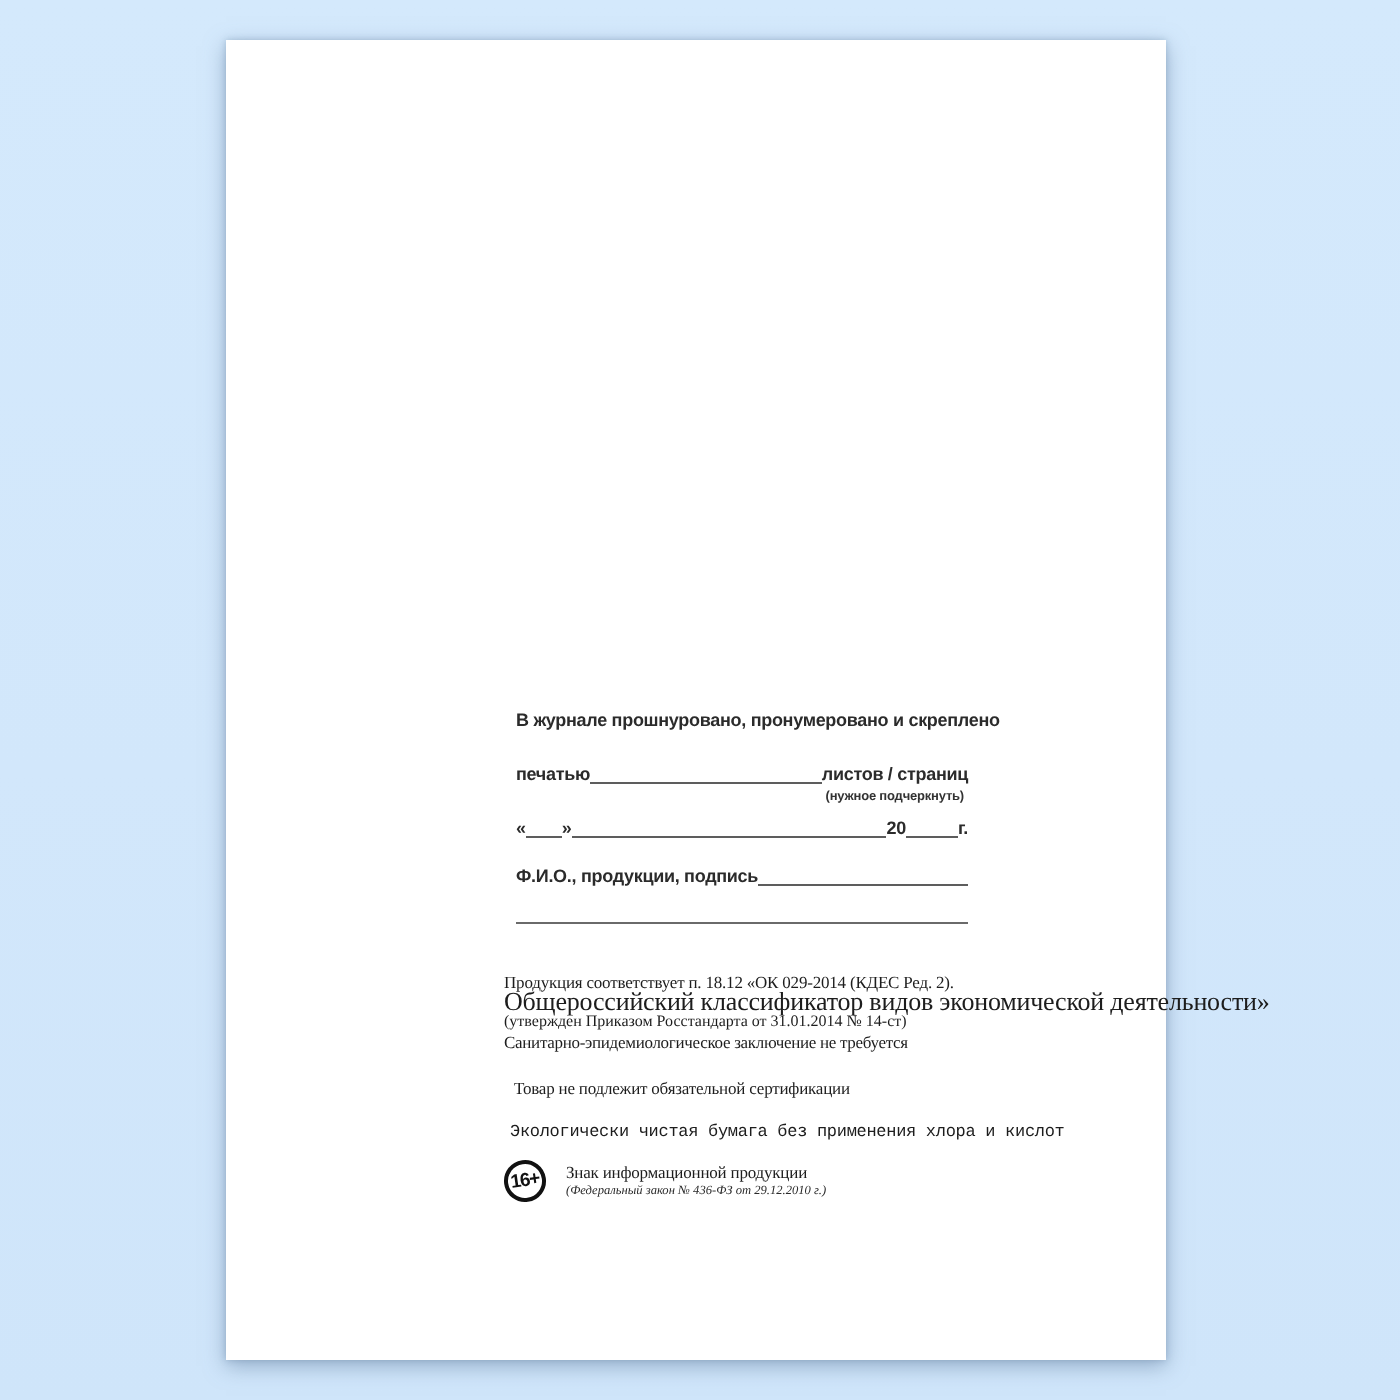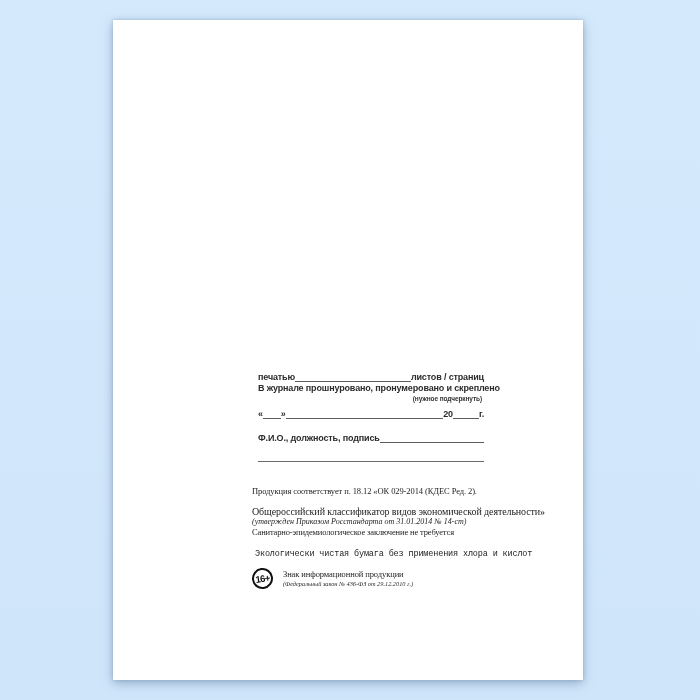--- a/index.html
+++ b/index.html
@@ -80,22 +80,22 @@
     padding-right: 1px;
   }
   .serif-block {
     margin-top: 24px;
     margin-left: -6px;
     width: 240px;
     font-family: "Liberation Serif", serif;
     color: #1d1d1d;
   }
   .c-line1 { font-size: 8.5px; line-height: 10px; letter-spacing: -0.1px; white-space: nowrap; }
-  .c-line2 { font-size: 10px; line-height: 9px;  letter-spacing: -0.1px; white-space: nowrap; margin-top: 11px; }
-  .c-line3 { font-size: 8px;   line-height: 10px; font-style: italic; white-space: nowrap; margin-top: 1px; }
+  .c-line2 { font-size: 13px; line-height: 9px;  letter-spacing: -0.1px; white-space: nowrap; margin-top: 0; }
+  .c-line3 { font-size: 8px;   line-height: 10px; white-space: nowrap; margin-top: 1px; }
   .c-sanitary { font-size: 8.5px; line-height: 10px; letter-spacing: -0.15px; white-space: nowrap; }
   .c-cert     { font-size: 8.5px; line-height: 10px; letter-spacing: -0.1px;  white-space: nowrap; margin-top: 13px; padding-left: 5px; }
   .c-eco      { font-size: 8.5px; line-height: 10px; letter-spacing: -0.15px; white-space: nowrap; margin-top: 12px; padding-left: 3px; font-family: Liberation Mono, monospace; }
   .age-row {
     display: flex;
     align-items: flex-start;
     margin-top: 9px;
   }
   .age-badge {
     flex: 0 0 auto;
@@ -118,53 +118,54 @@
   .age-title { font-size: 8.5px; line-height: 10px; letter-spacing: -0.1px; white-space: nowrap; }
   .age-law   { font-size: 6.3px; line-height: 8px; font-style: italic; white-space: nowrap; margin-top: 1px; color: #2a2a2a; }
 </style>
 </head>
 <body>
 
 <div class="stage">
   <div class="paper">
     <div class="col">
 
+      <div class="sans-block title">В журнале прошнуровано, пронумеровано и скреплено</div>
+
       <div class="sans-block row seal-row">
         <span>печатью</span>
         <span class="fill"></span>
         <span>листов / страниц</span>
       </div>
-
-      <div class="sans-block title">В журнале прошнуровано, пронумеровано и скреплено</div>
 
       <div class="note">(нужное подчеркнуть)</div>
 
       <div class="sans-block row date-row">
         <span>«</span>
         <span class="fill w18"></span>
         <span>»</span>
         <span class="fill"></span>
         <span>20</span>
         <span class="fill w26"></span>
         <span>г.</span>
       </div>
 
       <div class="sans-block row fio-row">
-        <span>Ф.И.О., должность, подпись</span>
+        <span>Ф.И.О., продукции, подпись</span>
         <span class="fill"></span>
       </div>
 
       <div class="sigline"></div>
 
 
       <div class="serif-block">
         <div class="c-line1">Продукция соответствует п. 18.12 «ОК 029-2014 (КДЕС Ред. 2).</div>
         <div class="c-line2">Общероссийский классификатор видов экономической деятельности»</div>
         <div class="c-line3">(утвержден Приказом Росстандарта от 31.01.2014 № 14-ст)</div>
         <div class="c-sanitary">Санитарно-эпидемиологическое заключение не требуется</div>
+        <div class="c-cert">Товар не подлежит обязательной сертификации</div>
         <div class="c-eco">Экологически чистая бумага без применения хлора и кислот</div>
 
         <div class="age-row">
           <div class="age-badge">16+</div>
           <div class="age-text">
             <div class="age-title">Знак информационной продукции</div>
             <div class="age-law">(Федеральный закон № 436-ФЗ от 29.12.2010 г.)</div>
           </div>
         </div>
       </div>

